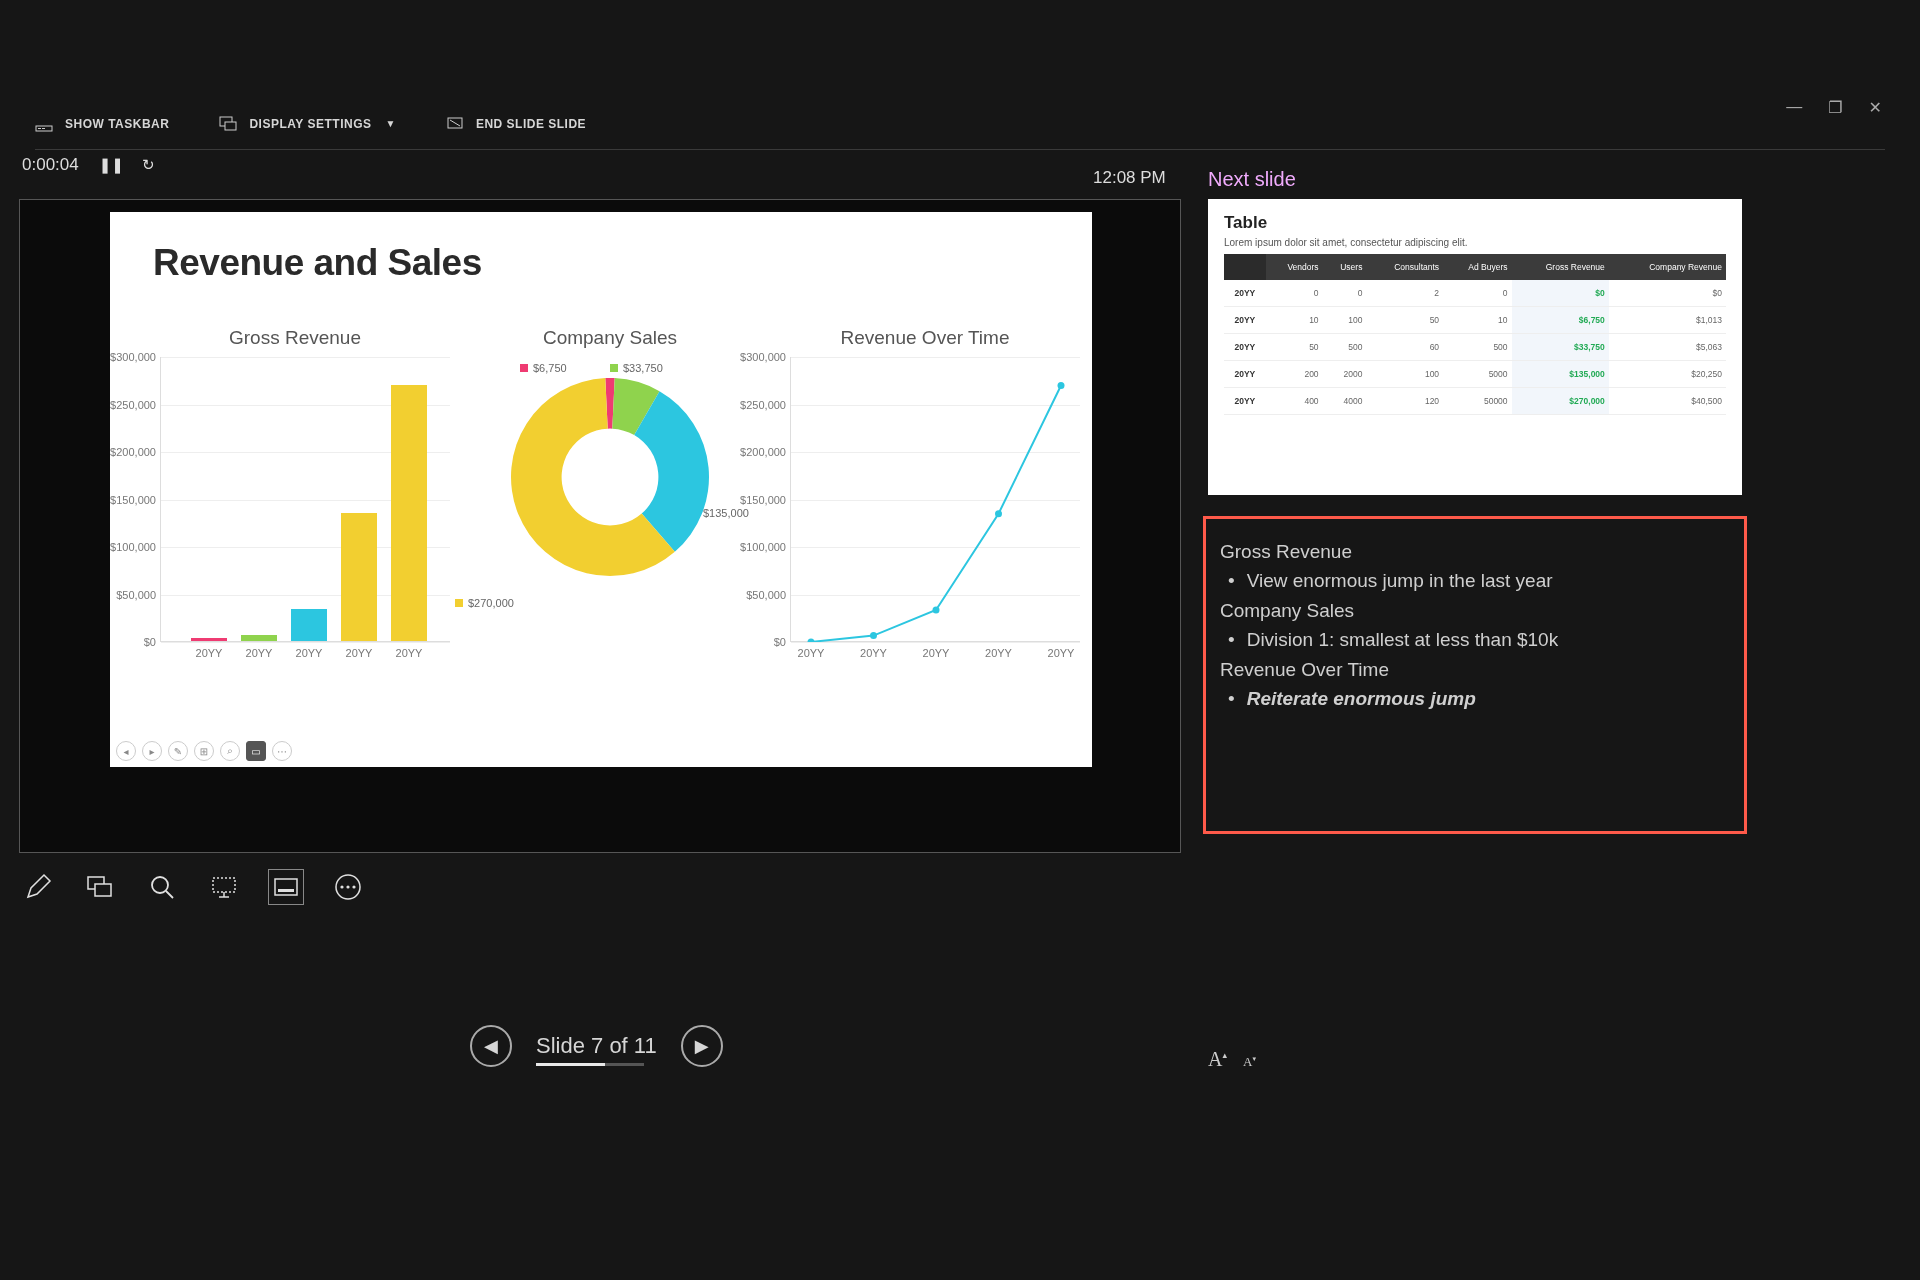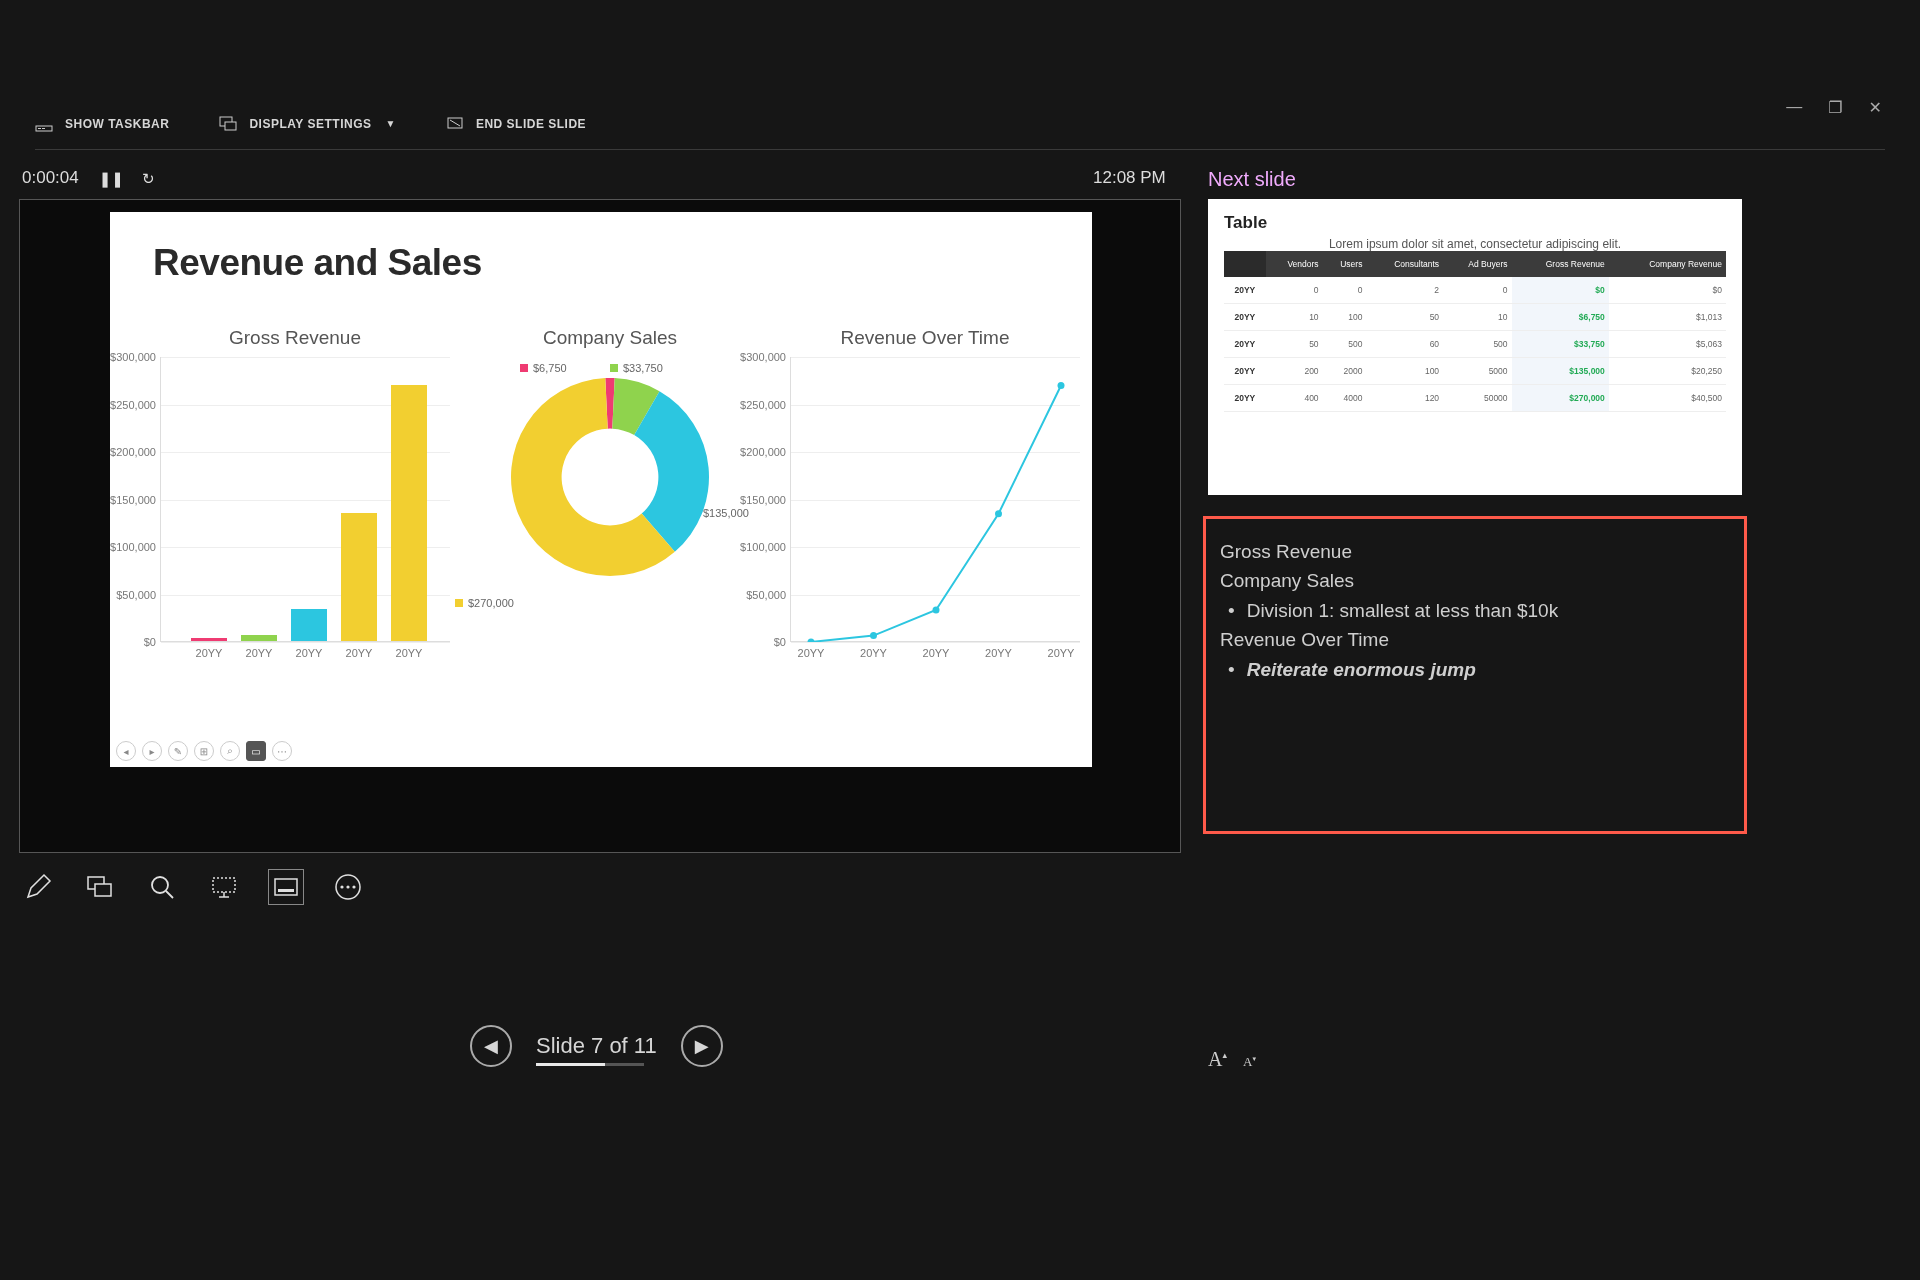--- a/index.html
+++ b/index.html
@@ -11,21 +11,21 @@
   .topbar-item { display: flex; align-items: center; gap: 12px; color: #d6d6d6; cursor: pointer; }
   .topbar-item .lbl { font-weight: 600; font-size: 12px; }
   .ico { width: 18px; height: 18px; display: inline-block; }
   .tri-down { font-size: 10px; margin-left: 2px; }
 
   
   .winctl { position: absolute; top: 98px; right: 38px; display: flex; gap: 26px; color: #aaa; font-size: 16px; }
   .winctl span { cursor: pointer; }
 
   
-  .timerow { position: absolute; top: 168px; left: 22px; right: 22px; display: flex; align-items: flex-end; font-size: 17px; color: #ddd; }
+  .timerow { position: absolute; top: 155px; left: 22px; right: 22px; display: flex; align-items: center; font-size: 17px; color: #ddd; }
   .timerow .elapsed { margin-right: 20px; }
   .timerow .pause, .timerow .reset { margin-right: 18px; cursor: pointer; font-size: 15px; }
   .clock { position: absolute; left: 1093px; top: 168px; font-size: 17px; color: #ddd; }
   .nextlabel { position: absolute; left: 1208px; top: 168px; font-size: 20px; color: #f0abfc; }
 
   
   .slideframe { position: absolute; top: 199px; left: 19px; width: 1162px; height: 654px; border: 1px solid #565656; background: #0b0b0b; }
   .slide { position: absolute; top: 12px; left: 90px; width: 982px; height: 555px; background: #fff; color: #222; }
   .slide-title { position: absolute; top: 30px; left: 43px; font-size: 37px; font-weight: 700; color: #2a2a2a; letter-spacing: -0.5px; }
   .chart { position: absolute; top: 115px; width: 310px; color: #444; font-size: 13px; }
@@ -49,21 +49,21 @@
 
   
   .slidectrls { position: absolute; left: 6px; bottom: 6px; display: flex; gap: 6px; }
   .slidectrls .c { width: 20px; height: 20px; border: 1px solid #ccc; border-radius: 50%; display: flex; align-items: center; justify-content: center; font-size: 10px; color: #888; }
   .slidectrls .c.sq { border-radius: 3px; }
   .slidectrls .c.active { background: #555; color: #fff; border-color: #555; }
 
   
   .nextslide { position: absolute; top: 199px; left: 1208px; width: 534px; height: 296px; background: #fff; color: #222; padding: 14px 16px; font-size: 10px; }
   .nextslide h3 { font-size: 17px; font-weight: 700; margin-bottom: 4px; }
-  .nextslide .sub { font-size: 12px; color: #555; margin-bottom: 0; text-align: center; }
+  .nextslide .sub { font-size: 10px; color: #555; margin-bottom: 6px; }
   .tbl { width: 100%; border-collapse: collapse; font-size: 8.5px; }
   .tbl th { background: #3b3b3b; color: #fff; padding: 8px 4px; font-weight: 400; text-align: right; }
   .tbl th:first-child { background: #2b2b2b; text-align: left; }
   .tbl td { border-bottom: 1px solid #eee; padding: 8px 4px; text-align: right; color: #666; }
   .tbl td:first-child { font-weight: 700; color: #333; text-align: center; }
   .tbl td.gr { background: #f2f6fb; color: #2a5; font-weight: 600; }
 
   
   .notes { position: absolute; top: 516px; left: 1203px; width: 544px; height: 318px; border: 3px solid #ff5a4a; padding: 18px 14px; color: #cfcfcf; font-size: 19px; line-height: 1.55; }
   .notes ul { list-style: none; }
@@ -311,20 +311,21 @@
           <td class="gr">$270,000</td>
           <td>$40,500</td>
         </tr>
       </tbody>
   </table>
 </div>
 
 <div class="notes">
   <ul id="noteslist">
       <li class="hdr">Gross Revenue</li>
+      <li class="bul">View enormous jump in the last year</li>
       <li class="hdr">Company Sales</li>
       <li class="bul">Division 1: smallest at less than $10k</li>
       <li class="hdr">Revenue Over Time</li>
       <li class="bul"><em>Reiterate enormous jump</em></li>
     </ul>
 </div>
 
 <div class="btmtools">
   <div class="btool">
       <svg viewBox="0 0 28 28">

